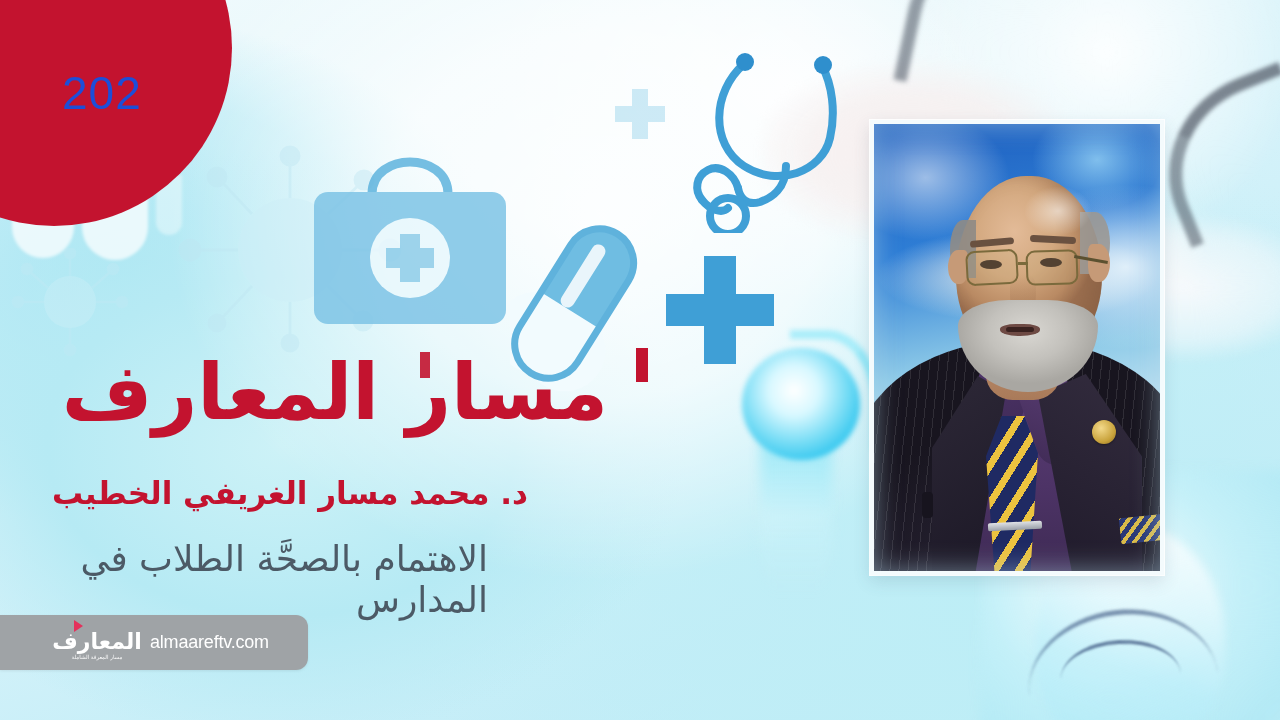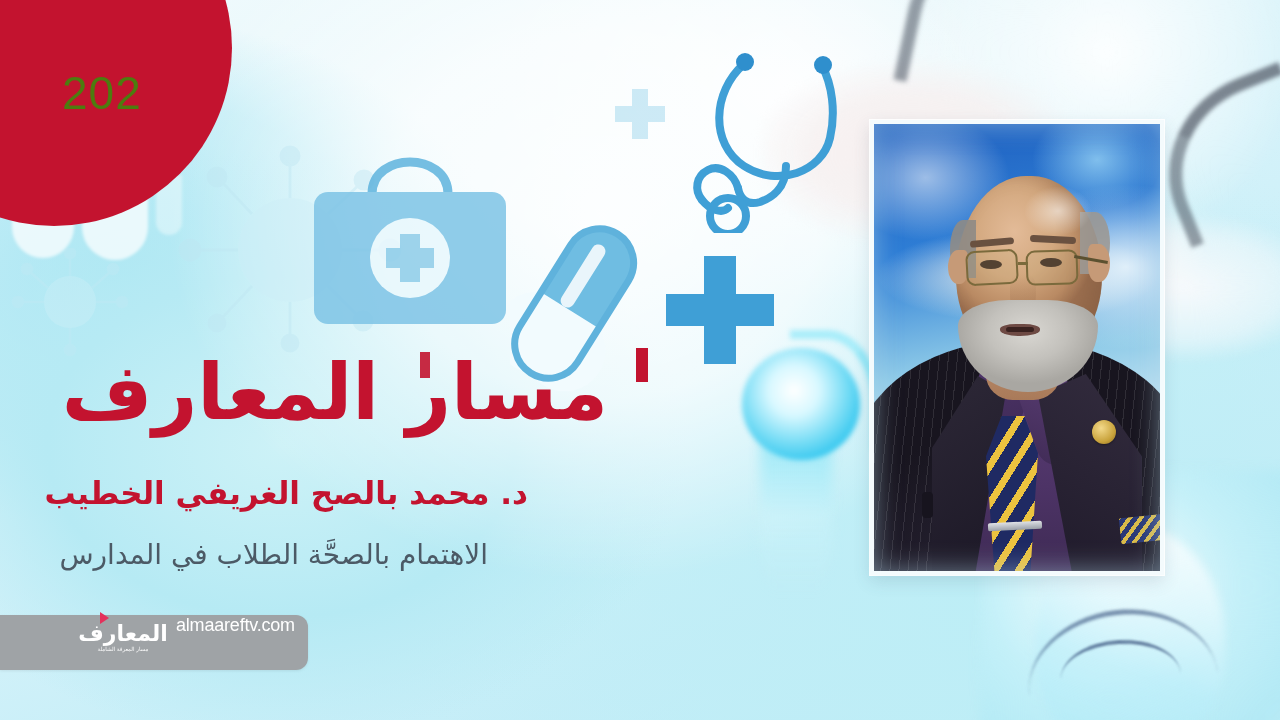--- a/index.html
+++ b/index.html
@@ -123,21 +123,21 @@
 
   
   .badge {
     position:absolute; left:-124px; top:-130px;
     width:356px; height:356px;
     border-radius:50%;
     background:#c3132f;
   }
   .badge-num {
     position:absolute; left:62px; top:66px;
-    color:#4d7c0f;
+    color:#1d4ed8;
     font-size:46px;
     font-weight:300;
     letter-spacing:1px;
     font-family:"Liberation Sans", sans-serif;
   }
 
   
   .title-block {
     position:absolute; left:0; top:352px; width:720px;
     text-align:right; padding-right:0;
@@ -158,34 +158,34 @@
     color:#c3132f;
     font-size:31px;
     font-weight:bold;
     padding-right:112px;
     font-family:"DejaVu Sans", sans-serif;
   }
   .episode-topic {
     position:absolute; left:0; top:538px; width:600px;
     direction:rtl; text-align:right;
     color:#4c5a66;
-    font-size:28px;
+    font-size:36px;
     font-weight:400;
     padding-right:112px;
     font-family:"DejaVu Sans", sans-serif;
   }
 
   
   .logo-bar {
     position:absolute; left:0; top:615px;
     width:308px; height:55px;
     background:#9fa3a6;
     border-radius:0 12px 12px 0;
-    display:flex; 
-    padding-left:84px;
+    display:flex; align-items:center;
+    padding-left:58px;
     box-shadow:0 1px 3px rgba(0,0,0,0.08);
   }
   .logo-mark {
     position:relative;
     width:78px; height:40px;
     display:flex; flex-direction:column; align-items:center; justify-content:center;
   }
   .logo-play {
     position:absolute; left:16px; top:-3px;
     width:0; height:0;
@@ -490,21 +490,21 @@
     <div class="red-tick t2"></div>
   </div>
 
   <div class="badge"></div>
   <div class="badge-num">202</div>
 
   <div class="title-block">
     <div class="show-title">مسار المعارف</div>
   </div>
 
-  <div class="guest-name">د. محمد بالصح الغريفي الخطيب</div>
+  <div class="guest-name">د. محمد مسار الغريفي الخطيب</div>
 
   <div class="episode-topic">الاهتمام بالصحَّة الطلاب في المدارس</div>
 
   <div class="logo-bar">
     <div class="logo-mark">
       <span class="logo-play"></span>
       <span class="logo-ar">المعارف</span>
       <span class="logo-sub">مسار المعرفة الشاملة</span>
     </div>
     <span class="logo-url">almaareftv.com</span>

